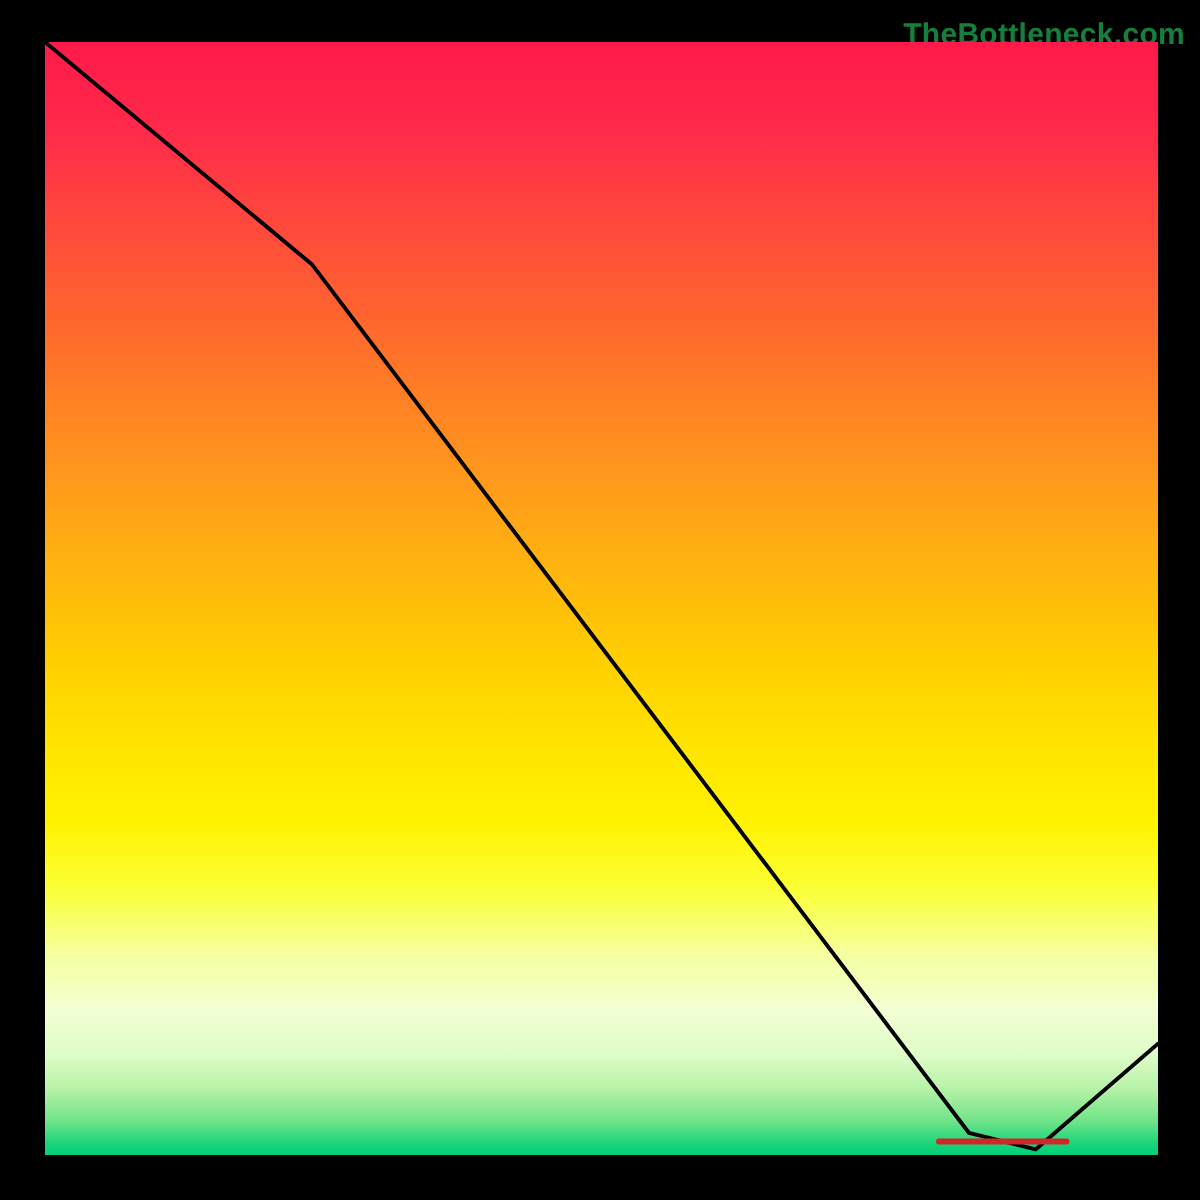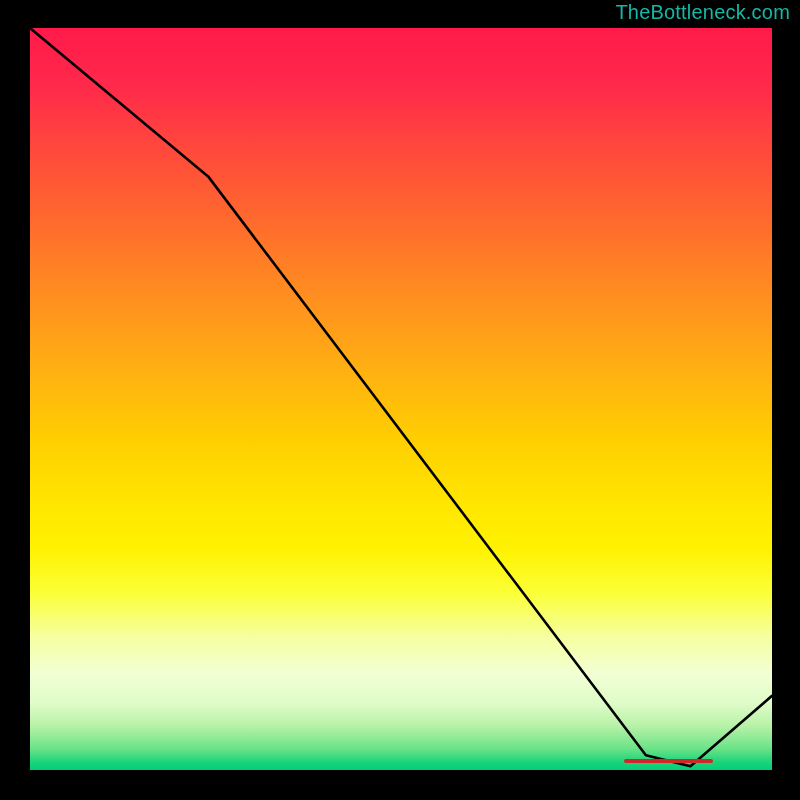--- a/index.html
+++ b/index.html
@@ -12,25 +12,25 @@
     overflow: hidden;
   }
   .frame {
     position: relative;
     width: 800px;
     height: 800px;
     background: #000;
   }
   .watermark {
     position: absolute;
-    top: 1px;
+    top: 12px;
     right: 10px;
-    color: #14b8a6;
+    color: #15803d;
     font-size: 20px;
-    font-weight: 400;
+    font-weight: 700;
     letter-spacing: 0.2px;
   }
   .plot-area {
     position: absolute;
     left: 30px;
     top: 28px;
     width: 742px;
     height: 742px;
     overflow: hidden;
   }

